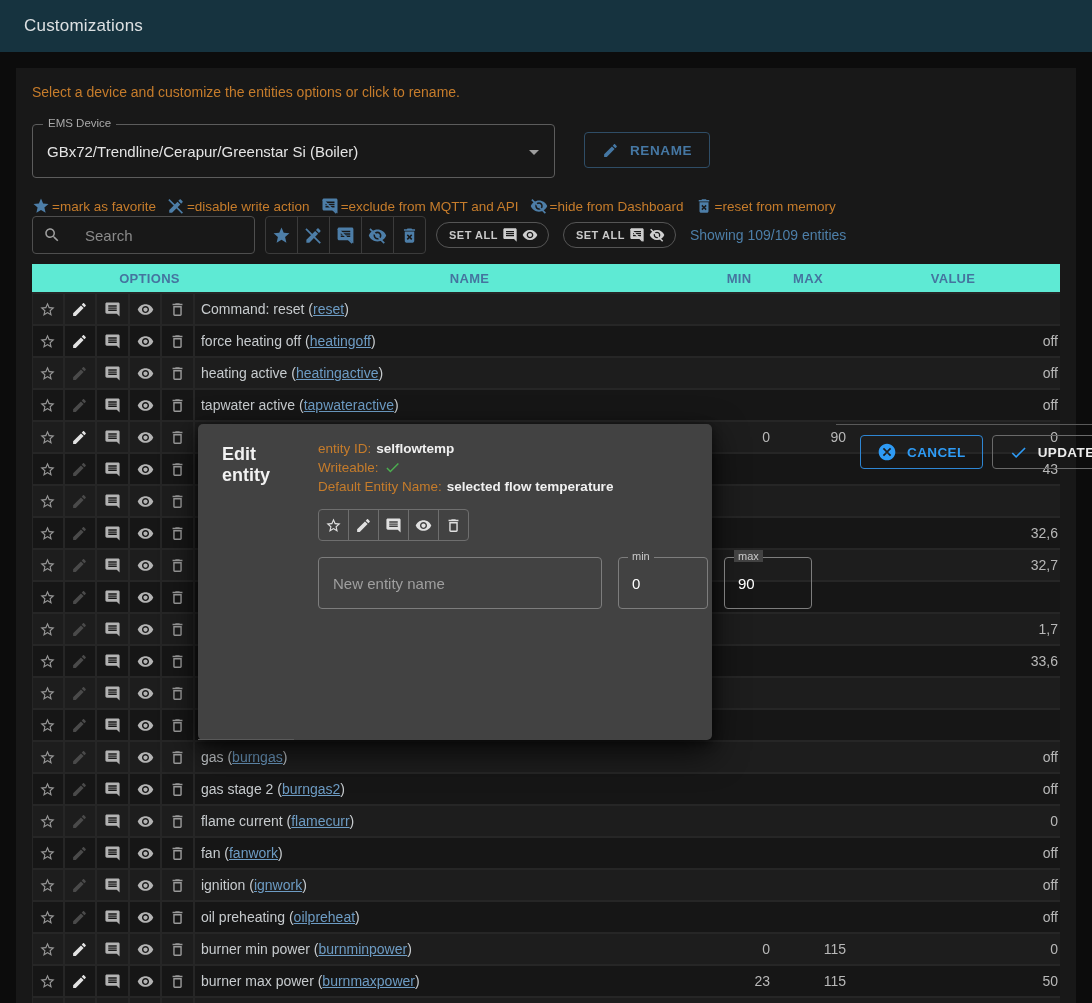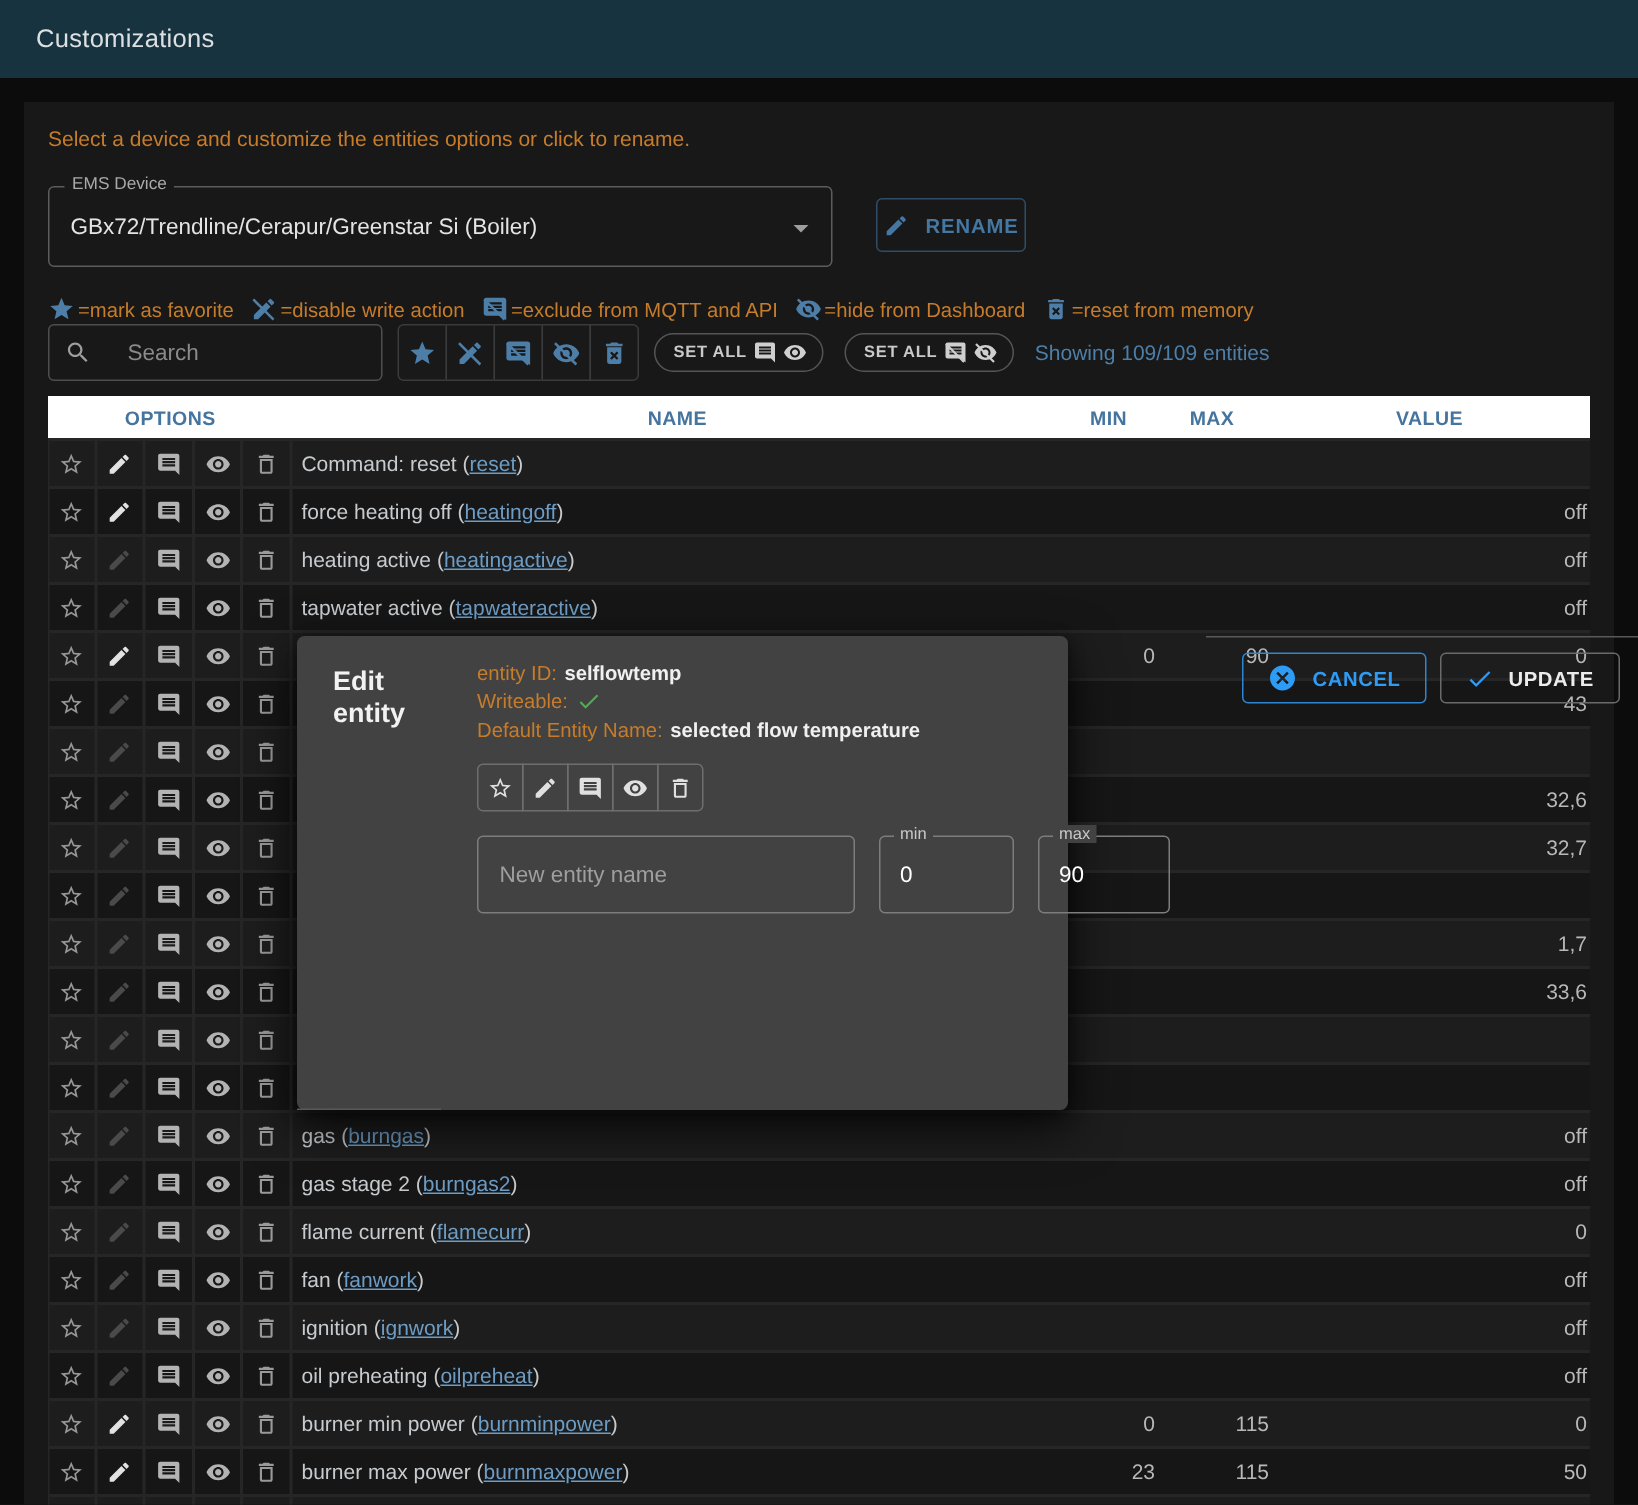--- a/index.html
+++ b/index.html
@@ -17,21 +17,21 @@
 
   .intro{color:var(--orange); font-size:14px;}
 
   .device-row{margin-top:24px; display:flex; gap:29px; align-items:flex-start;}
   .select-box{width:523px; height:54px; border:1px solid #5c5c5c; border-radius:4px; position:relative;
     display:flex; align-items:center; padding:0 14px; cursor:pointer;}
   .field-label{position:absolute; top:-8px; left:10px; background:var(--panel); padding:0 5px; font-size:11.5px; color:#a9a9a9;}
   .select-value{font-size:15px; color:#e4e4e4; font-weight:500;}
   .caret{position:absolute; right:8px; top:15px; width:24px; height:24px; color:#9e9e9e;}
 
-  .rename-btn{margin-top:8px; height:36px; padding:0 4px; border:1px solid #2f4d66; border-radius:4px;
+  .rename-btn{margin-top:8px; height:36px; padding:0 17px; border:1px solid #2f4d66; border-radius:4px;
     color:#4577a3; display:flex; align-items:center; gap:11px; font-size:13.5px; font-weight:700;
     letter-spacing:.6px; background:transparent; cursor:pointer;}
   .rename-btn .ic{width:17px; height:17px;}
 
   .legend-row{margin-top:19px; display:flex; align-items:center; gap:11px; color:var(--orange); font-size:13.5px; height:18px;}
   .legend-item{display:flex; align-items:center; gap:2px;}
   .legend-item .ic{width:18px; height:18px; color:var(--accent);}
 
   .toolbar{margin-top:2px; display:flex; align-items:center; height:38px; margin-top:1px;}
   .search{width:223px; height:38px; border:1px solid #4e4e4e; border-radius:4px; display:flex; align-items:center; padding:0 10px; gap:24px;}
@@ -45,22 +45,22 @@
   .filter-btn:last-child{border-radius:0 4px 4px 0;}
   .filter-btn .ic{width:19px; height:19px;}
   .setall-btn{height:26px; padding:0 10px 0 12px; border:1px solid #555; border-radius:13px; background:transparent;
     color:#c9c9c9; font-size:11px; font-weight:700; letter-spacing:.5px; display:flex; align-items:center; gap:5px;
     margin-left:10px; cursor:pointer;}
   .setall-btn .ic{width:16px; height:16px; color:#cfcfcf; margin-left:-1px;}
   .setall-btn + .setall-btn{margin-left:14px;}
   .showing{margin-left:14px; color:#4d7fa9; font-size:14px;}
 
   .table{margin-top:10px;}
-  .thead{height:30px; background:#ffffff; display:flex; align-items:center; color:#45749f; font-weight:700;
-    font-size:13px; letter-spacing:.3px; border-bottom:2px solid var(--divider);}
+  .thead{height:30px; background:#5eead4; display:flex; align-items:center; color:#45749f; font-weight:700;
+    font-size:13px; letter-spacing:.3px; border-bottom:2px solid var(--divider);padding-left:36px;}
   .col-options{width:163px; text-align:center;}
   .col-name{flex:1; text-align:center;}
   .col-min{width:62px; text-align:center;}
   .col-max{width:76px; text-align:center;}
   .col-value{width:214px; text-align:center;}
 
   .row{height:32px; display:flex; align-items:stretch; border-bottom:2px solid var(--divider); background:#161616;}
   .row:nth-child(odd){background:#1d1d1d;}
   .opt-cell{flex:0 0 32.6px; border-right:2px solid var(--divider); display:flex; align-items:center; justify-content:center; cursor:pointer;}
   .opt-cell:first-child{border-left:1px solid var(--divider);}
@@ -80,21 +80,21 @@
   .info-label{color:var(--orange);}
   .info-value{color:#f0f0f0; font-weight:700;}
   .writeable-check{width:17px; height:17px; color:var(--green); display:inline-flex;}
   .dlg-icons{display:flex; margin-top:13px;}
   .dlg-icon-btn{width:31px; height:32px; border:1px solid #6e6e6e; margin-left:-1px; display:flex; align-items:center;
     justify-content:center; color:#e0e0e0; background:transparent; cursor:pointer;}
   .dlg-icon-btn:first-child{border-radius:4px 0 0 4px; margin-left:0;}
   .dlg-icon-btn:last-child{border-radius:0 4px 4px 0;}
   .dlg-icon-btn .ic{width:17px; height:17px;}
   .dlg-inputs{display:flex; margin-top:16px; gap:16px; align-items:flex-start;}
-  .name-input{width:252px; height:52px; border:1px solid #7d7d7d; border-radius:4px; background:transparent;
+  .name-input{width:284px; height:52px; border:1px solid #7d7d7d; border-radius:4px; background:transparent;
     padding:0 14px; color:#eee; font-size:15px; outline:none;}
   .name-input::placeholder{color:#9f9f9f;}
   .mini-field{position:relative; width:90px; height:52px; border:1px solid #7d7d7d; border-radius:4px; display:flex; align-items:center;}
   .mini-field.max{width:88px;}
   .mini-label{position:absolute; top:-8px; left:9px; background:#424242; padding:0 4px; font-size:11px; color:#c9c9c9;}
   .mini-field input{width:100%; border:none; background:transparent; outline:none; color:#fff; font-size:15px; font-weight:500; padding:0 13px;}
   .dialog-footer{border-top:1px solid #595959; padding:10px 24px 13px; display:flex; justify-content:flex-end; gap:9px;}
   .dlg-btn{height:34px; padding:0 16px; border-radius:4px; display:flex; align-items:center; gap:10px; font-size:13.5px;
     font-weight:700; letter-spacing:.4px; background:transparent; cursor:pointer;}
   .cancel-btn{border:1px solid #2e86d3; color:var(--blue);}

